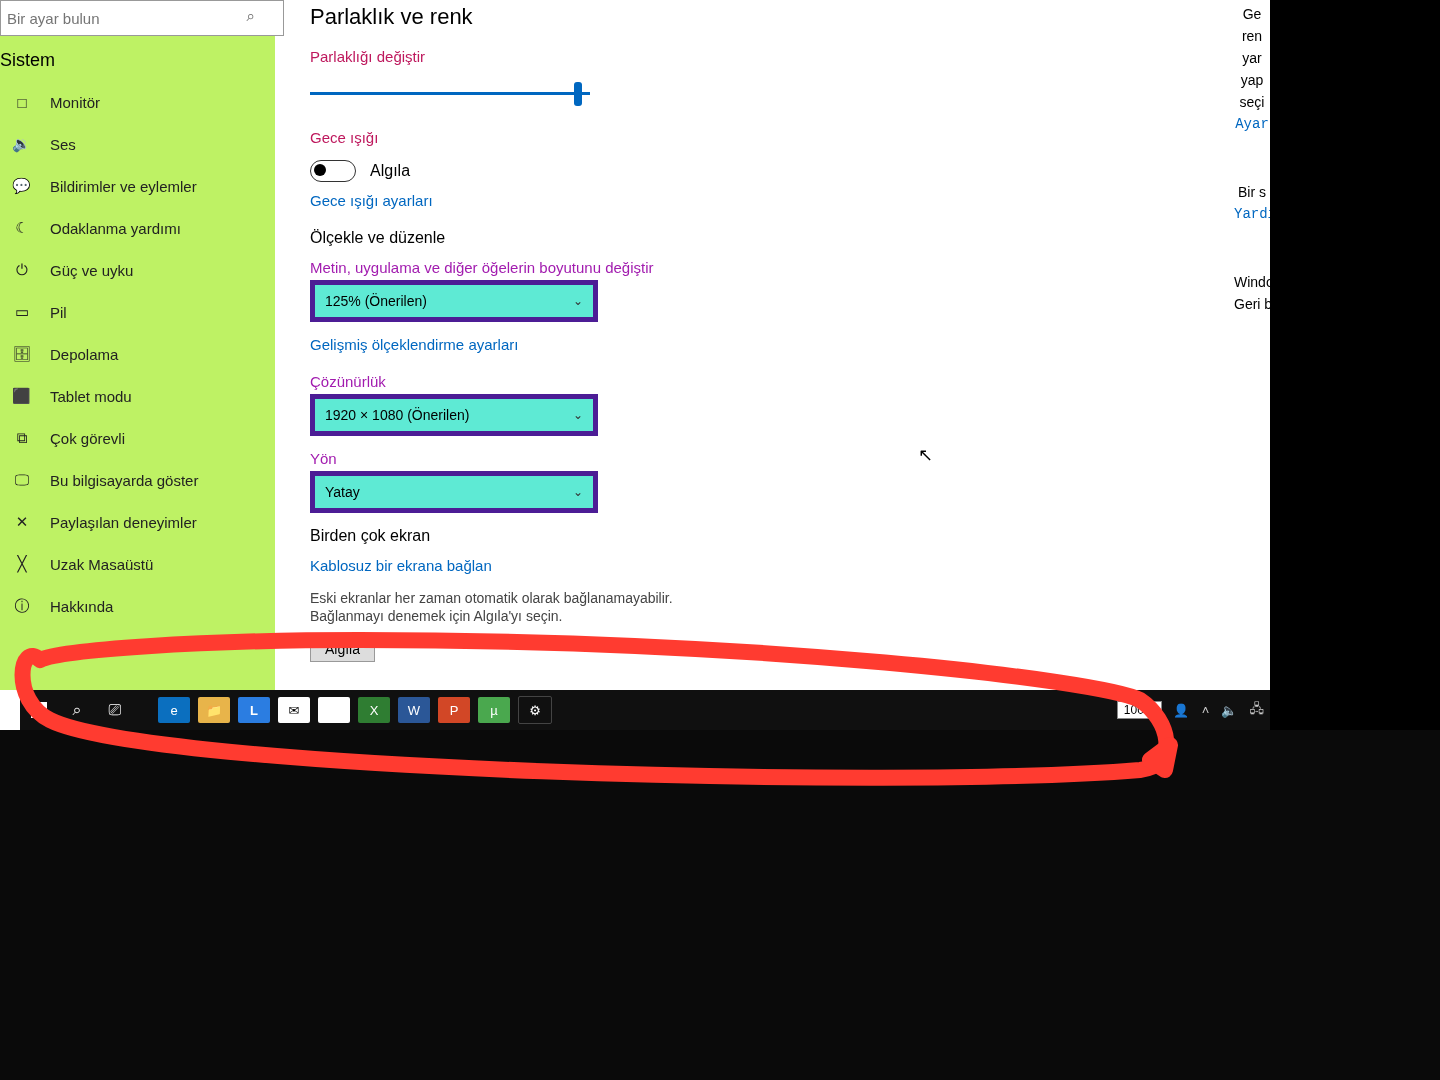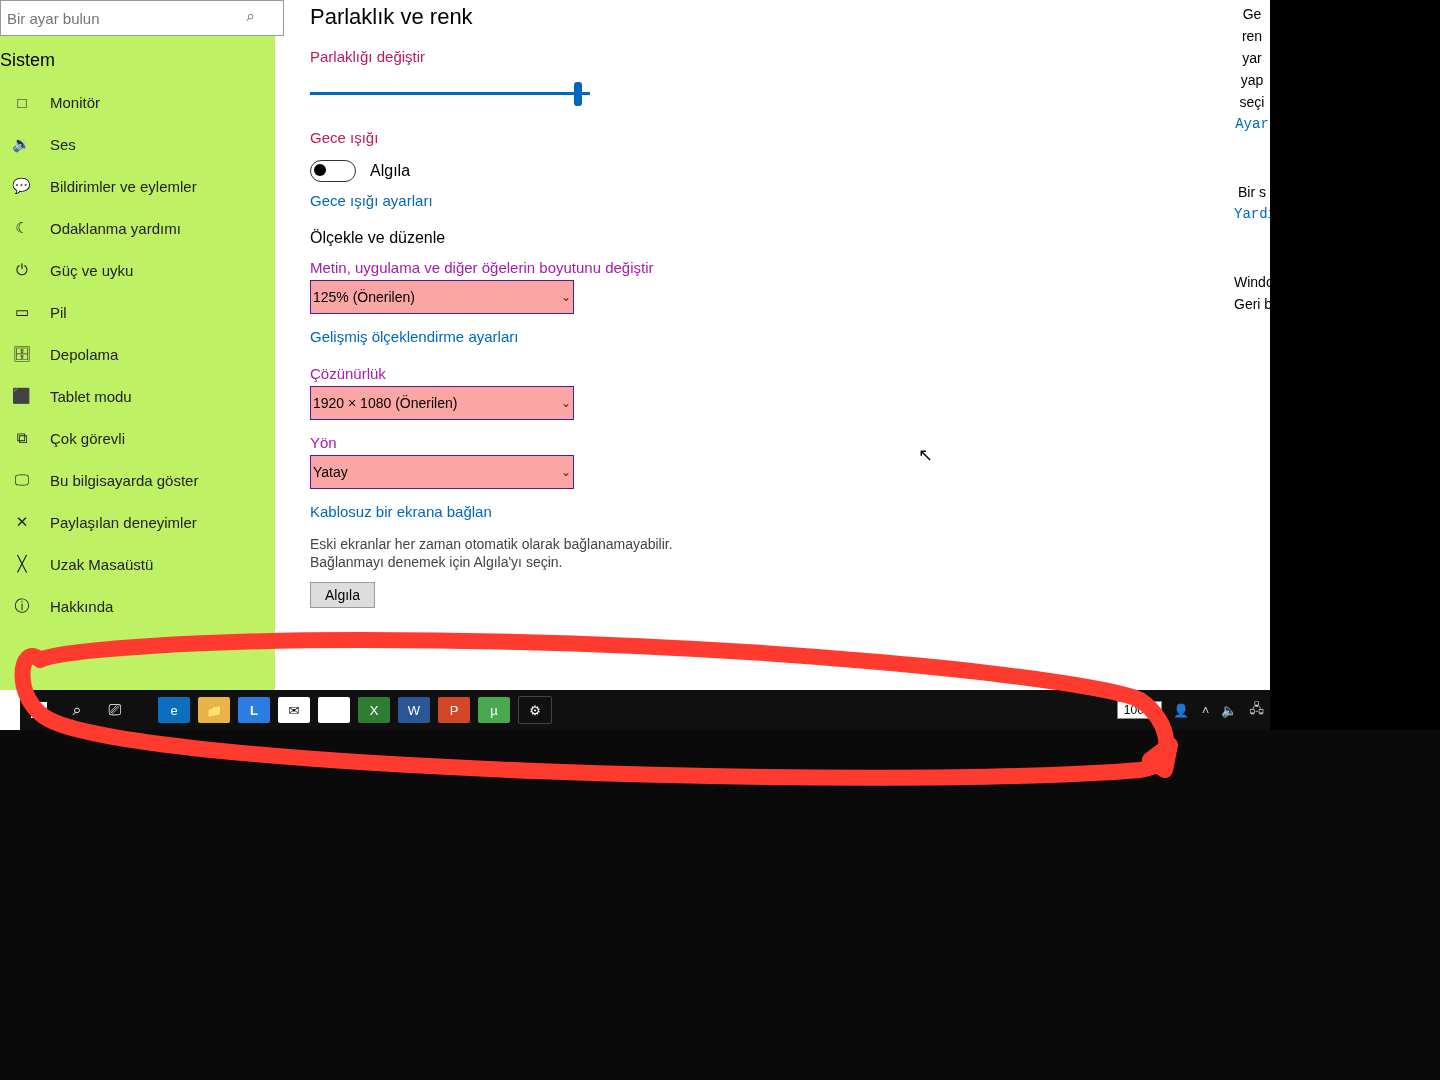--- a/index.html
+++ b/index.html
@@ -18,21 +18,21 @@
   h1{font-weight:400;font-size:22px;margin:4px 0 18px 0;}
   .lbl{font-size:15px;margin:14px 0;color:#be185d;}
   .slider{position:relative;width:280px;height:28px;margin:6px 0 22px 0;}
   .slider .track{position:absolute;top:13px;left:0;right:0;height:3px;background:#0067c0;}
   .slider .thumb{position:absolute;top:3px;left:264px;width:8px;height:24px;background:#0067c0;border-radius:3px;}
   .toggle-row{display:flex;align-items:center;margin:2px 0 10px 0;}
   .toggle{width:44px;height:20px;border:1px solid #333;border-radius:11px;position:relative;margin-right:14px;background:#fff;}
   .toggle .knob{position:absolute;left:3px;top:3px;width:12px;height:12px;border-radius:50%;background:#000;}
   .link{color:#0067c0;font-size:15px;margin:6px 0 20px 0;display:block;}
   h2{font-weight:400;font-size:16px;margin:14px 0 12px 0;}
-  .combo{width:258px;height:32px;border:1px solid #4c1d95;display:flex;align-items:center;justify-content:space-between;padding:0 2px;font-size:14px;margin:4px 0 14px 0;background:#fca5a5;}
+  .combo{width:258px;height:32px;border:5px solid #4c1d95;display:flex;align-items:center;justify-content:space-between;padding:0 10px;font-size:14px;margin:4px 0 14px 0;background:#5eead4;}
   .combo .chev{color:#333;font-size:12px;}
   .small{font-size:15px;color:#a21caf;margin:4px 0;}
   .hint{font-size:14px;color:#444;margin:2px 0;}
   .btn{display:inline-block;border:1px solid #999;background:#ddd;padding:4px 14px;font-size:14px;margin-top:10px;}
   
   .rightpanel{position:absolute;right:0;top:0;width:36px;height:690px;background:#fff;color:#000;font-size:14px;overflow:hidden;text-align:center;}
   .rightpanel div{white-space:nowrap;margin:6px 0;}
   .rlink{color:#0067c0;font-family:Liberation Mono, monospace;}
   
   .taskbar{position:absolute;left:20px;top:690px;width:1250px;height:40px;background:#101010;display:flex;align-items:center;}
@@ -144,20 +144,21 @@
       <span>1920 × 1080 (Önerilen)</span>
       <span class="chev">⌄</span>
     </div>
 
     <div class="small">Yön</div>
     <div class="combo">
       <span>Yatay</span>
       <span class="chev">⌄</span>
     </div>
 
+    <h2>Birden çok ekran</h2>
     <a class="link" style="margin-bottom:16px">Kablosuz bir ekrana bağlan</a>
     <div class="hint">Eski ekranlar her zaman otomatik olarak bağlanamayabilir.</div>
     <div class="hint">Bağlanmayı denemek için Algıla'yı seçin.</div>
     <div class="btn">Algıla</div>
   </div>
 
   <div class="rightpanel">
     <div>Ge</div>
     <div>ren</div>
     <div>yar</div>

